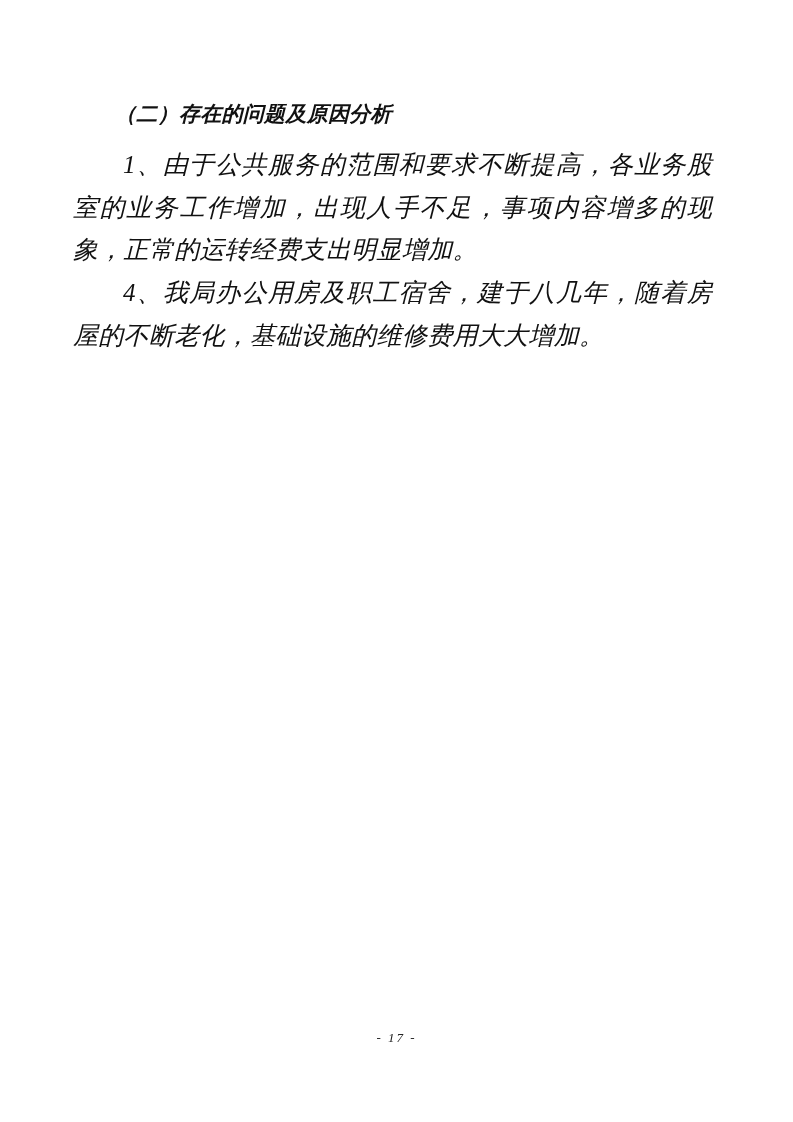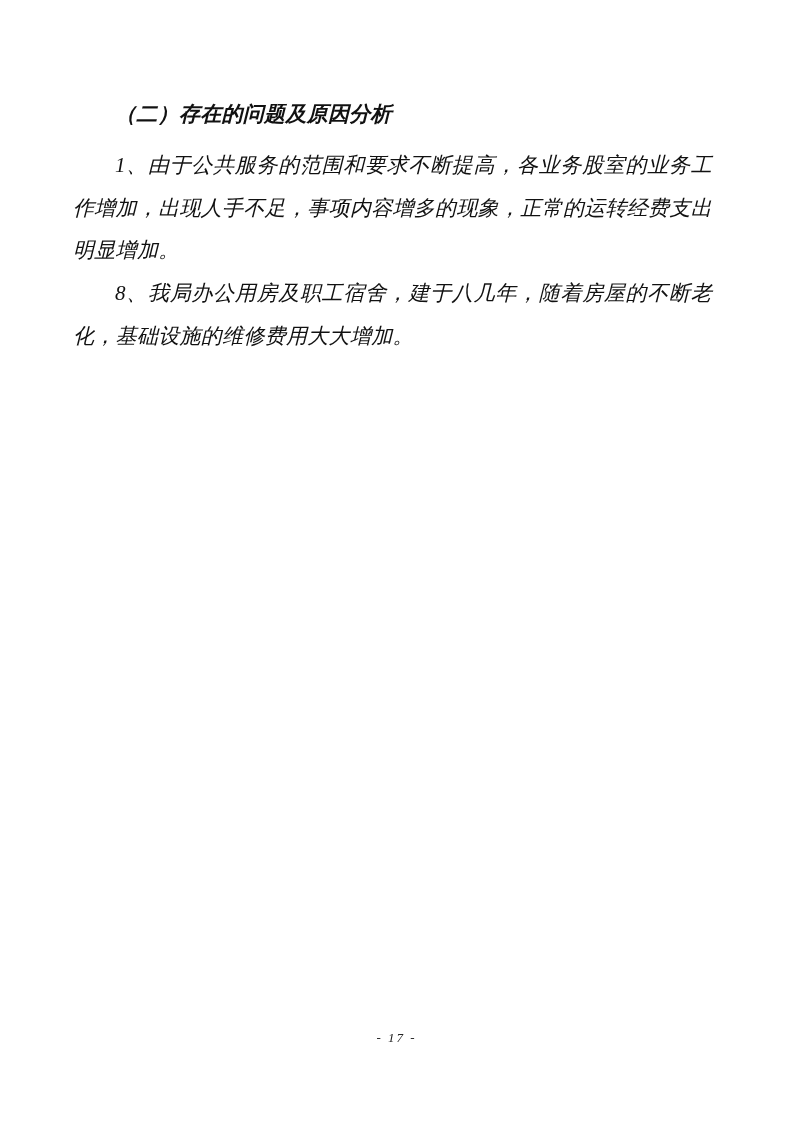--- a/index.html
+++ b/index.html
@@ -28,21 +28,21 @@
   .section-heading {
     font-size: 21px;
     line-height: 43px;
     font-weight: bold;
     text-indent: 2em;
     margin: 0 0 8px 0;
     letter-spacing: 0.3px;
     white-space: nowrap;
   }
   .para {
-    font-size: 21px;
+    font-size: 25px;
     line-height: 42.7px;
     text-indent: 2em;
     text-align: justify;
     margin: 0;
     letter-spacing: 0.3px;
   }
   .footer {
     position: absolute;
     top: 1030px;
     left: 0;
@@ -54,16 +54,16 @@
     font-family: "Liberation Serif", "DejaVu Serif", serif;
   }
 </style>
 </head>
 <body>
 
 <div class="page">
   <div class="content">
     <h2 class="section-heading">（二）存在的问题及原因分析</h2>
     <p class="para">1、由于公共服务的范围和要求不断提高，各业务股室的业务工作增加，出现人手不足，事项内容增多的现象，正常的运转经费支出明显增加。</p>
-    <p class="para">8、我局办公用房及职工宿舍，建于八几年，随着房屋的不断老化，基础设施的维修费用大大增加。</p>
+    <p class="para">4、我局办公用房及职工宿舍，建于八几年，随着房屋的不断老化，基础设施的维修费用大大增加。</p>
   </div>
   <div class="footer">- 17 -</div>
 </div>
 
 </body></html>

